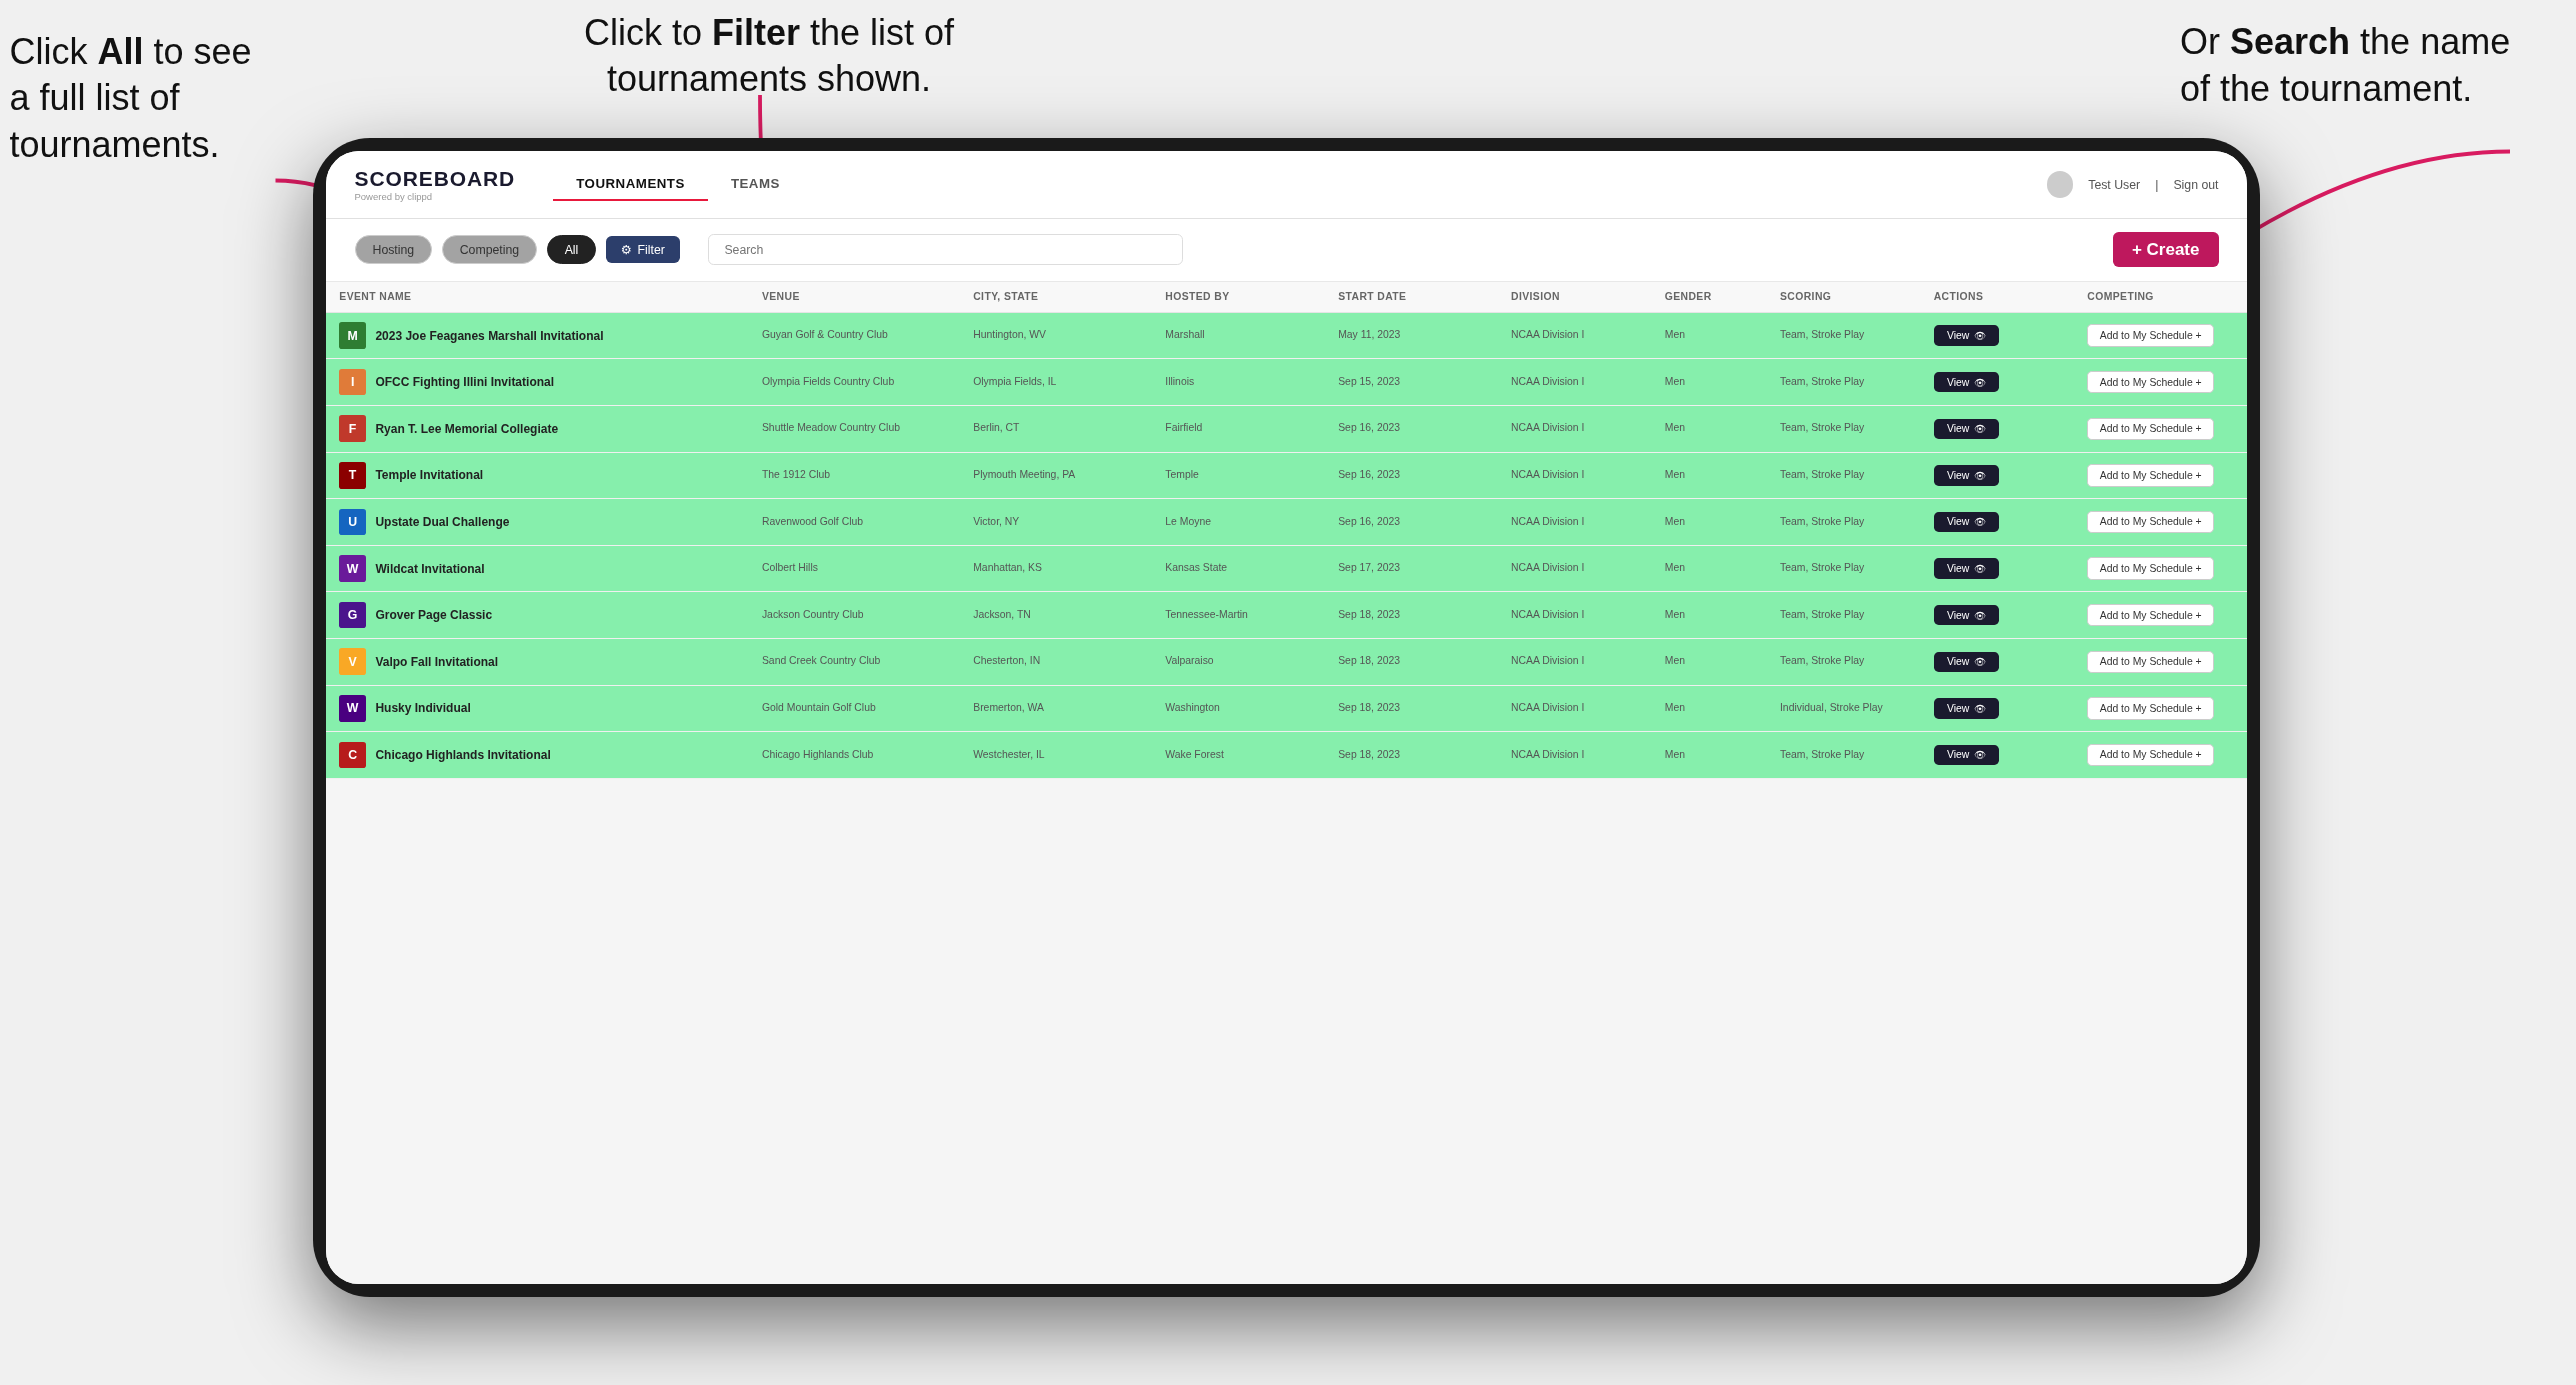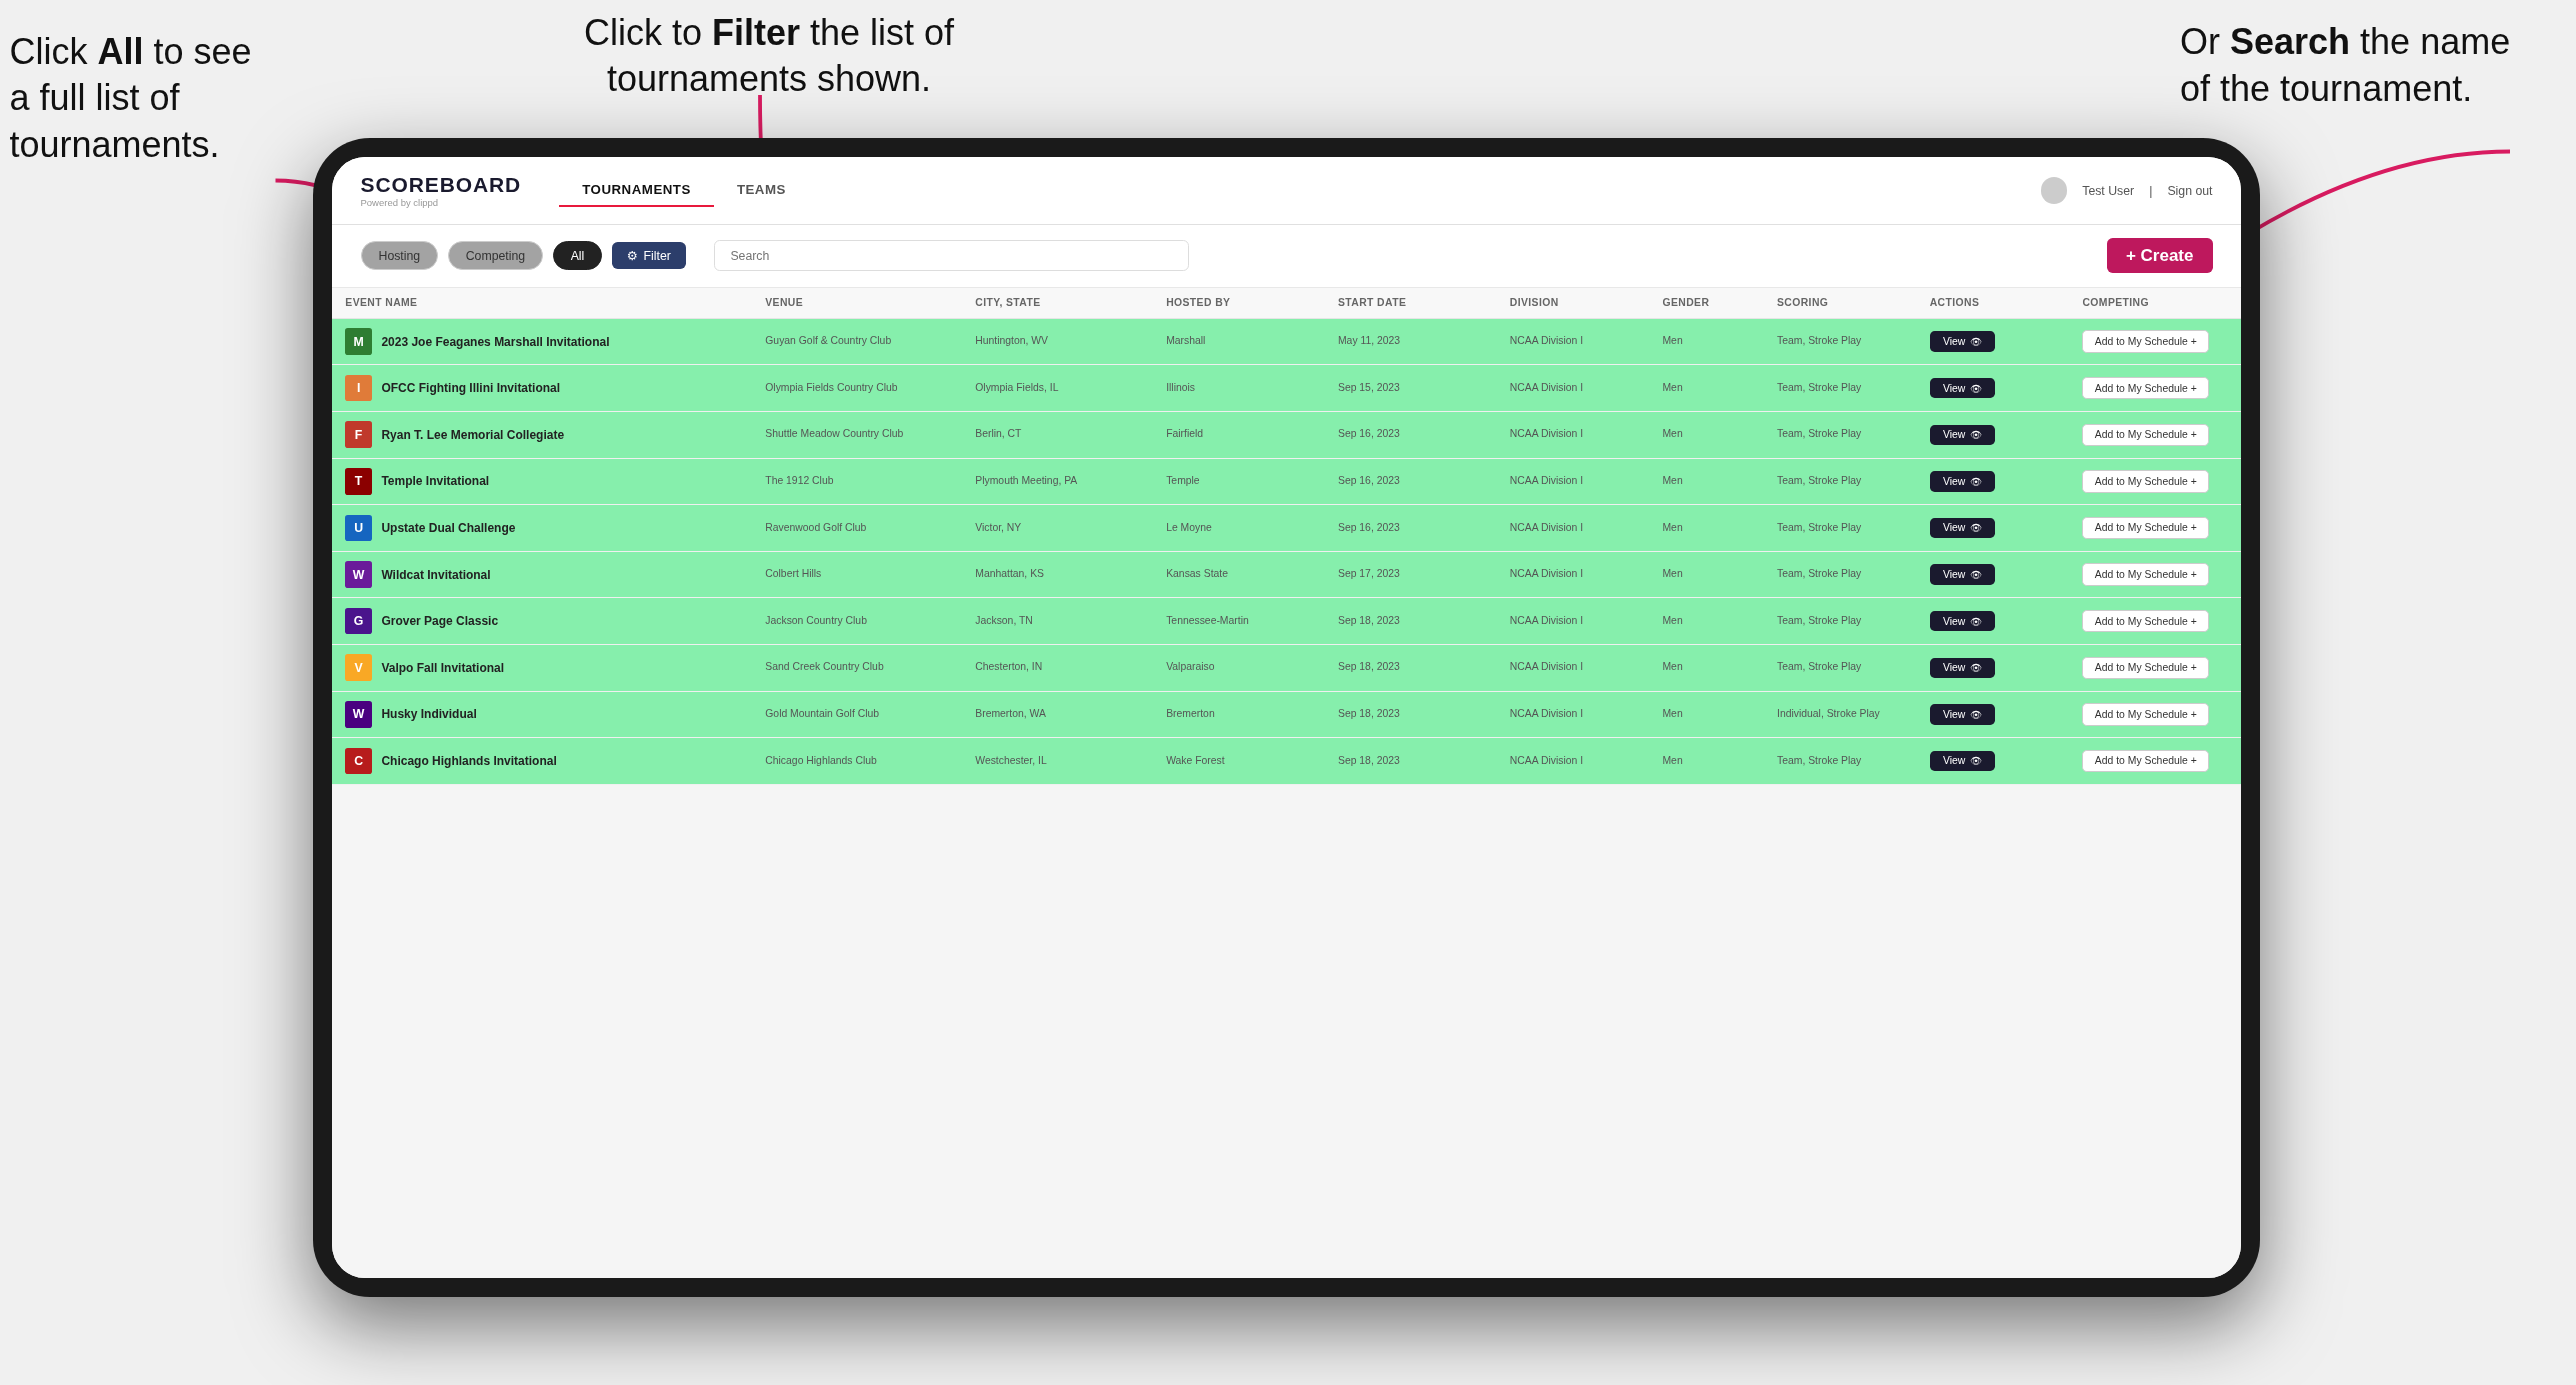--- a/index.html
+++ b/index.html
@@ -41,21 +41,21 @@
 
     
     .tablet-frame {
       position: absolute;
       left: 313px;
       top: 138px;
       width: 1947px;
       height: 1159px;
       background: #1a1a1a;
       border-radius: 57px;
-      padding: 19px;
+      padding: 13px;
       box-shadow: 0 28.5px 76px rgba(0,0,0,0.5);
     }
     .tablet-screen {
       width: 100%;
       height: 100%;
       background: #f5f5f5;
       border-radius: 33px;
       overflow: hidden;
       display: flex;
       flex-direction: column;
@@ -697,21 +697,21 @@
         <span class="event-name-text">Husky Individual</span>
       </div>
     </td>
     <td class="col-venue">
       <span class="small-text">Gold Mountain Golf Club</span>
     </td>
     <td class="col-city">
       <span class="small-text">Bremerton, WA</span>
     </td>
     <td class="col-hosted">
-      <span class="small-text">Bremerton</span>
+      <span class="small-text">Washington</span>
     </td>
     <td class="col-date">
       <span class="small-text">Sep 18, 2023</span>
     </td>
     <td class="col-div">
       <span class="small-text">NCAA Division I</span>
     </td>
     <td class="col-gender">
       <span class="small-text">Men</span>
     </td>

